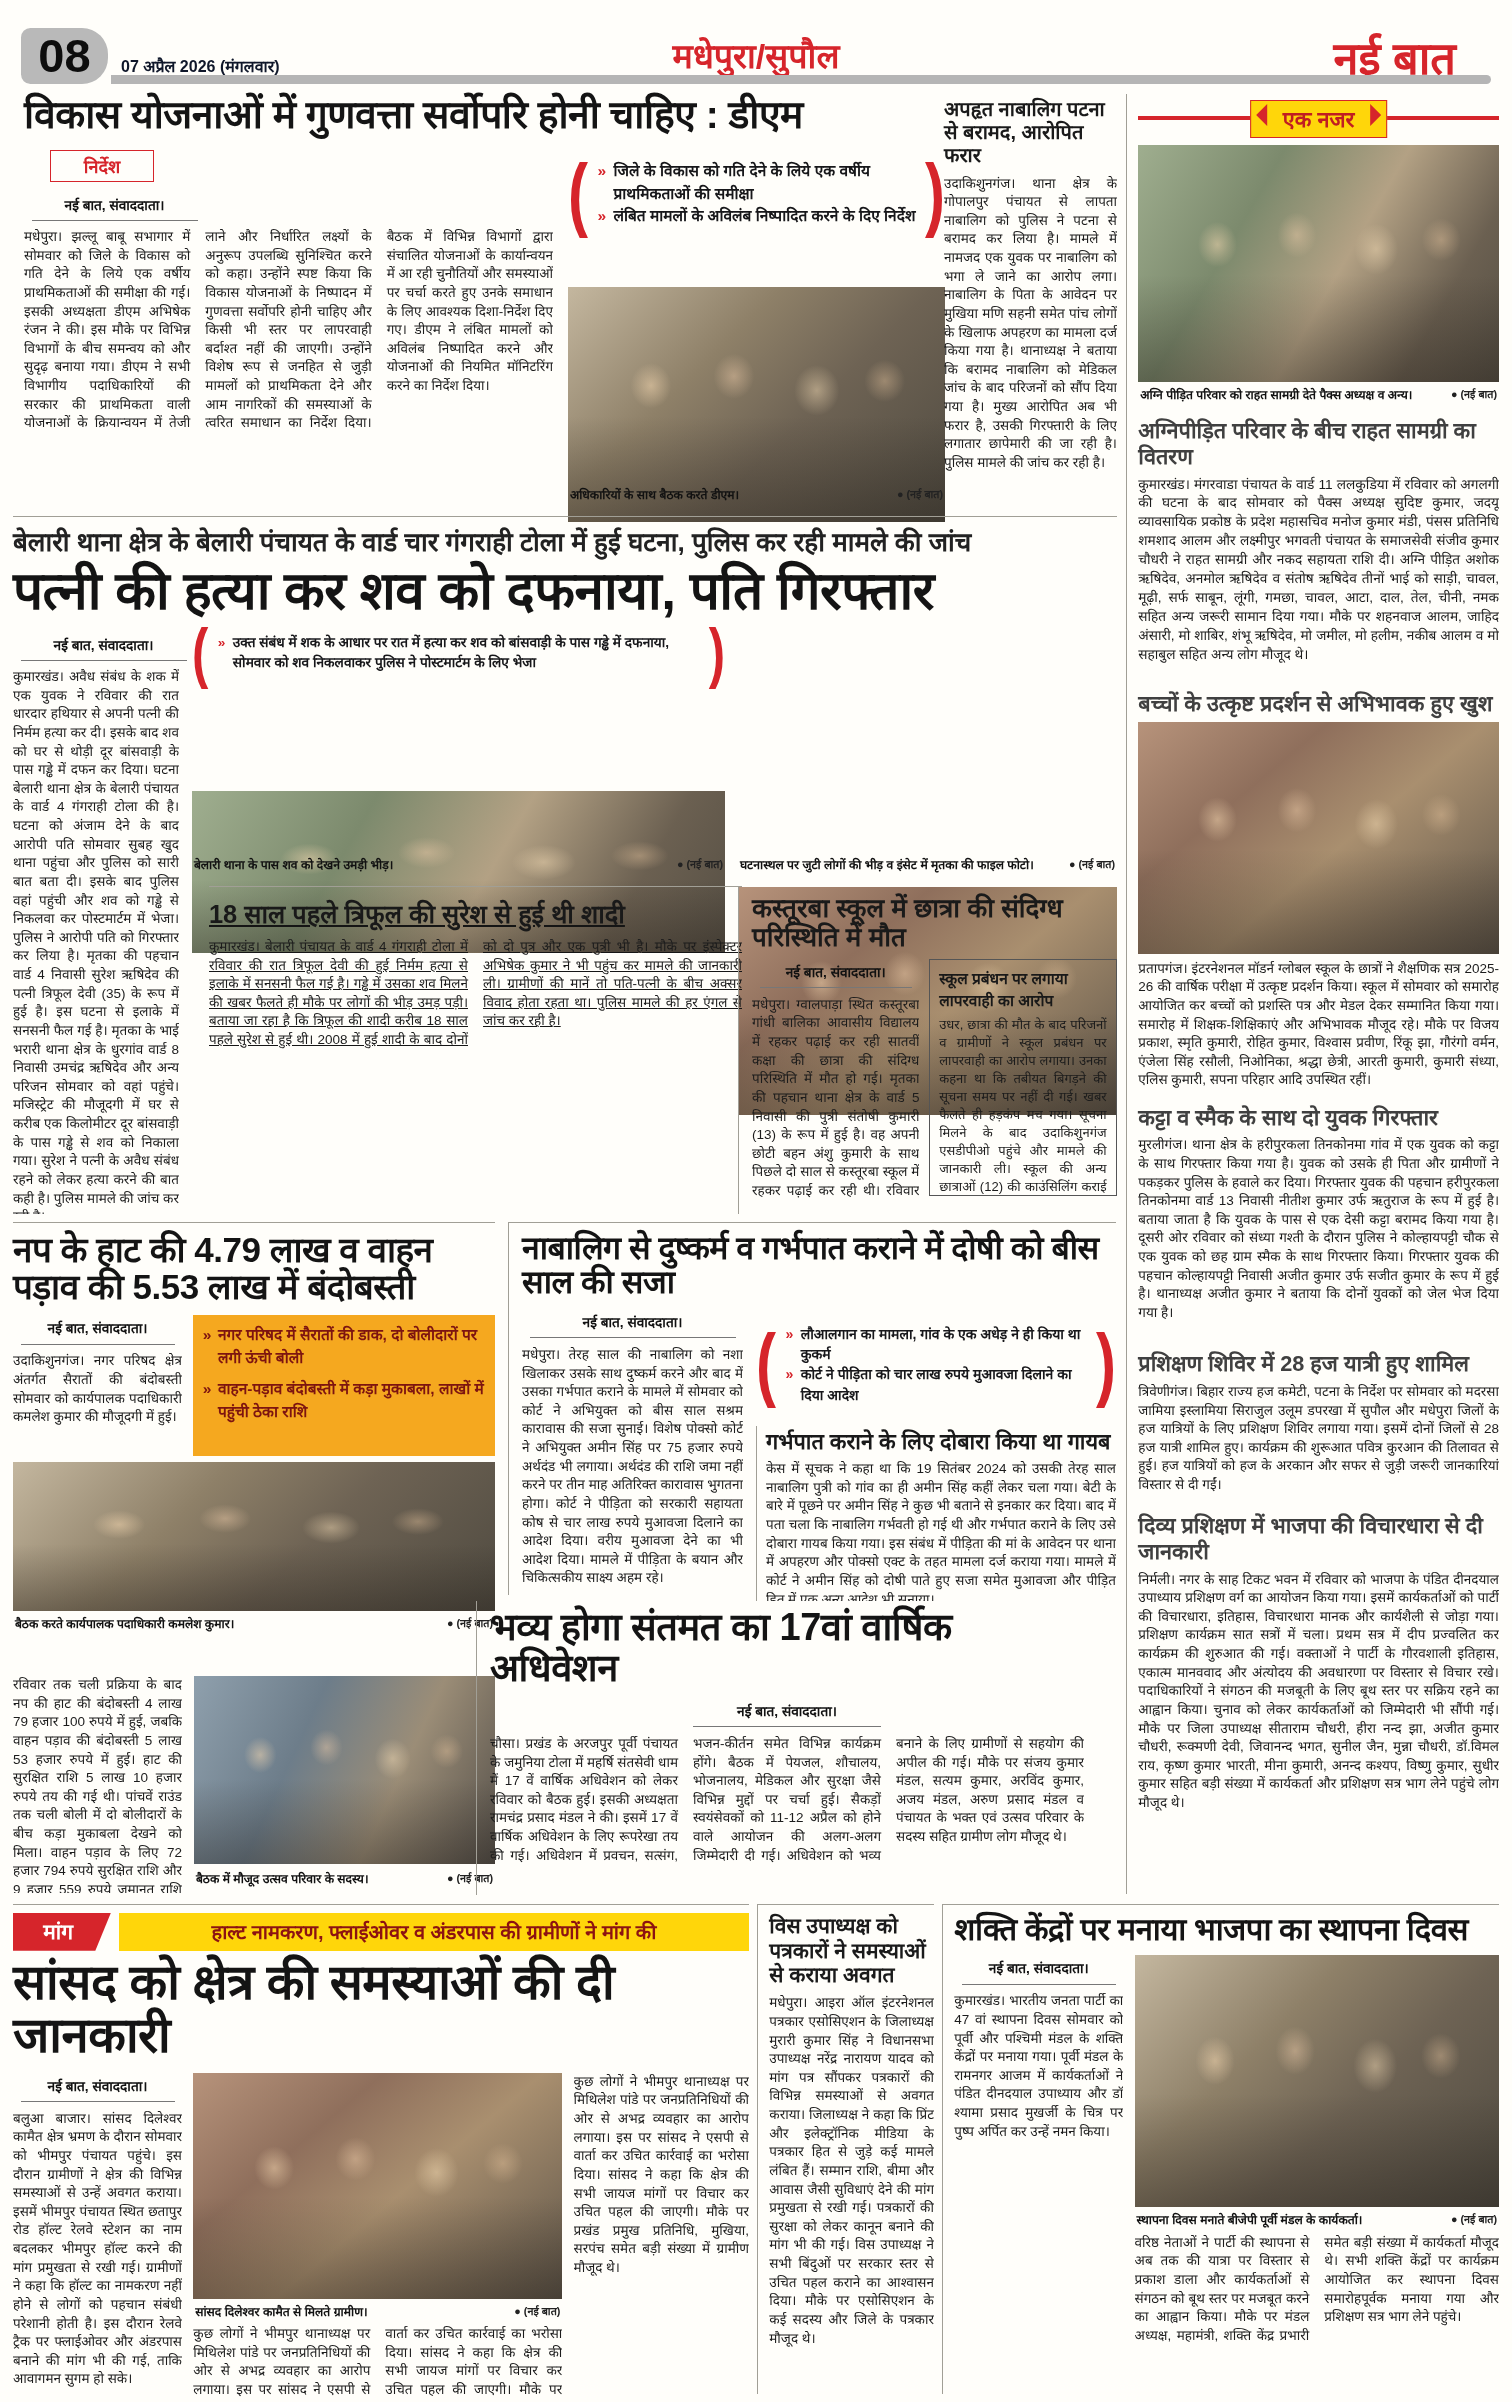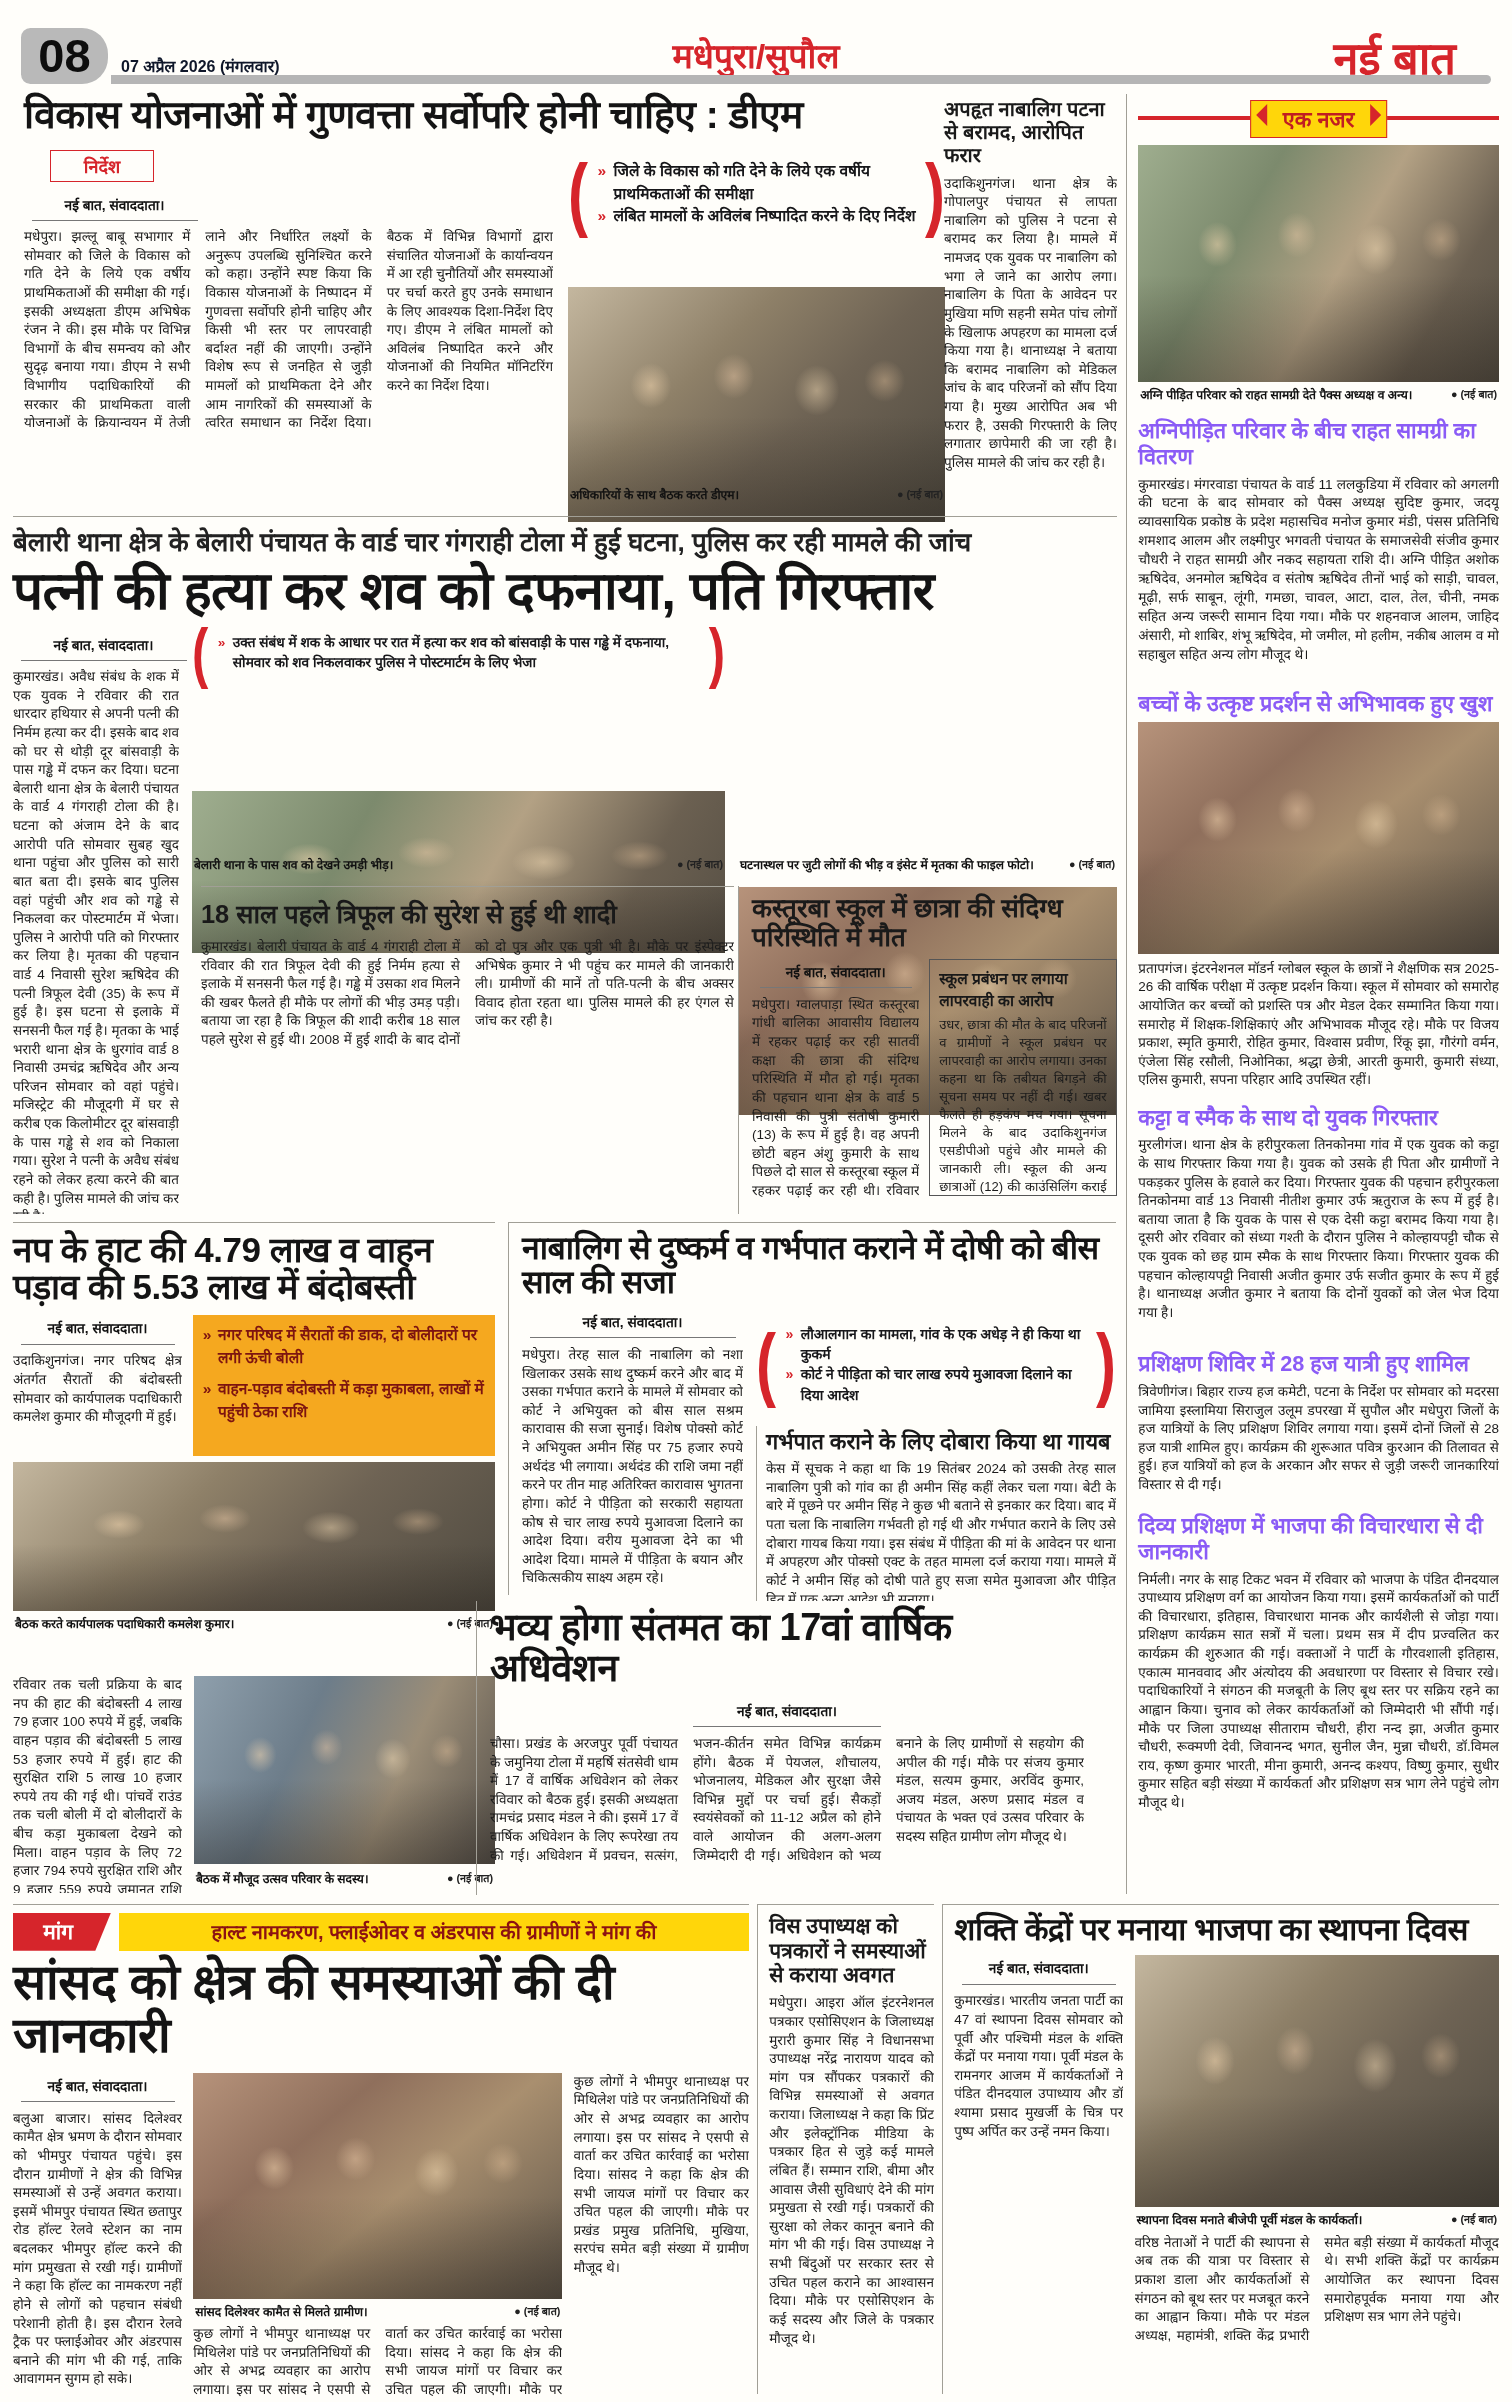--- a/index.html
+++ b/index.html
@@ -67,21 +67,21 @@
                  clip-path:polygon(0 0,100% 0,84% 100%,0 100%); padding:4.7px 17px 4.7px 9.4px; }
   .ystrip { background:#ffd60a; color:#8c1212; font-weight:800; font-size:20px;
             text-align:center; padding:5.6px 3.8px; }
   .hi-or { background:#f5a81f; color:#7d1410; font-weight:800; font-size:15.5px;
            line-height:1.5; padding:7.5px 9.4px; }
   .hi-or .row { display:flex; margin-bottom:7.5px; }
   .hi-or .arr { margin-right:6.6px; }
   .boxed { border:1.4px solid #555; padding:7.5px 9.4px; }
   .subhead { font-weight:800; color:#191919; }
   .rail-item { padding:5.6px 0 9.4px 11.3px; }
-  .rail-hl { font-size:21.7px; font-weight:800; line-height:1.2; margin-bottom:5.6px; color:#8b5cf6; }
+  .rail-hl { font-size:21.7px; font-weight:800; line-height:1.2; margin-bottom:5.6px; color:#404040; }
 </style>
 </head>
 <body>
 
 <div id="page">
 
   <div class="abs pageno" style="left:21px;top:28px;width:87px;height:56px;">08</div>
   <div class="abs hdate" style="left:121px;top:55px;">07 अप्रैल 2026 (मंगलवार)</div>
   <div class="abs edition" style="left:0;top:32px;width:1512px;text-align:center;">मधेपुरा/सुपौल</div>
   <div class="abs paper" style="right:56px;top:26px;">नई बात</div>
@@ -173,21 +173,21 @@
     <div class="abs cap" style="left:179px;top:335px;width:533px;">
       <span>बेलारी थाना के पास शव को देखने उमड़ी भीड़।</span>
       <span class="credit">● (नई बात)</span>
     </div>
     <div class="abs photo ph-c" style="left:725px;top:105px;width:379px;height:228px;"></div>
     <div class="abs cap" style="left:725px;top:335px;width:379px;">
       <span>घटनास्थल पर जुटी लोगों की भीड़ व इंसेट में मृतका की फाइल फोटो।</span>
       <span class="credit">● (नई बात)</span>
     </div>
 
-    <div class="abs rule-t" style="left:188px;top:369px;width:533px;height:328px;padding-top:9.4px;">
+    <div class="abs rule-t" style="left:196px;top:369px;width:533px;height:328px;padding-top:9.4px;text-decoration:underline;">
       <div class="subhead" style="font-size:25.4px;margin-bottom:7.5px;">18 साल पहले त्रिफूल की सुरेश से हुई थी शादी</div>
       <div class="body-txt cols2" style="height:264px;">कुमारखंड। बेलारी पंचायत के वार्ड 4 गंगराही टोला में रविवार की रात त्रिफूल देवी की हुई निर्मम हत्या से इलाके में सनसनी फैल गई है। गड्ढे में उसका शव मिलने की खबर फैलते ही मौके पर लोगों की भीड़ उमड़ पड़ी। बताया जा रहा है कि त्रिफूल की शादी करीब 18 साल पहले सुरेश से हुई थी। 2008 में हुई शादी के बाद दोनों को दो पुत्र और एक पुत्री भी है। मौके पर इंस्पेक्टर अभिषेक कुमार ने भी पहुंच कर मामले की जानकारी ली। ग्रामीणों की मानें तो पति-पत्नी के बीच अक्सर विवाद होता रहता था। पुलिस मामले की हर एंगल से जांच कर रही है।</div>
     </div>
 
     <div class="abs rule-l" style="left:725px;top:369px;width:379px;height:328px;padding:7.5px 0 0 13px;">
       <div class="hl" style="font-size:26px;margin-bottom:5.6px;">कस्तूरबा स्कूल में छात्रा की संदिग्ध परिस्थिति में मौत</div>
       <div style="display:flex;gap:9.4px;">
         <div style="flex:1;">
           <div class="byline">नई बात, संवाददाता।</div>
           <div class="body-txt" style="height:205px;">मधेपुरा। ग्वालपाड़ा स्थित कस्तूरबा गांधी बालिका आवासीय विद्यालय में रहकर पढ़ाई कर रही सातवीं कक्षा की छात्रा की संदिग्ध परिस्थिति में मौत हो गई। मृतका की पहचान थाना क्षेत्र के वार्ड 5 निवासी की पुत्री संतोषी कुमारी (13) के रूप में हुई है। वह अपनी छोटी बहन अंशु कुमारी के साथ पिछले दो साल से कस्तूरबा स्कूल में रहकर पढ़ाई कर रही थी। रविवार की रात खाना खाकर करीब 9.30 बजे वह अपने कमरे में सोने चली गई थी। सोमवार तड़के करीब 3 बजे उसकी तबीयत बिगड़ने पर बाइक से सीएचसी ले जाया गया। वहां डॉक्टर ने जांच के बाद उसे मृत घोषित कर दिया। शव को पोस्टमार्टम के लिए सदर अस्पताल भेज दिया गया है।</div>

